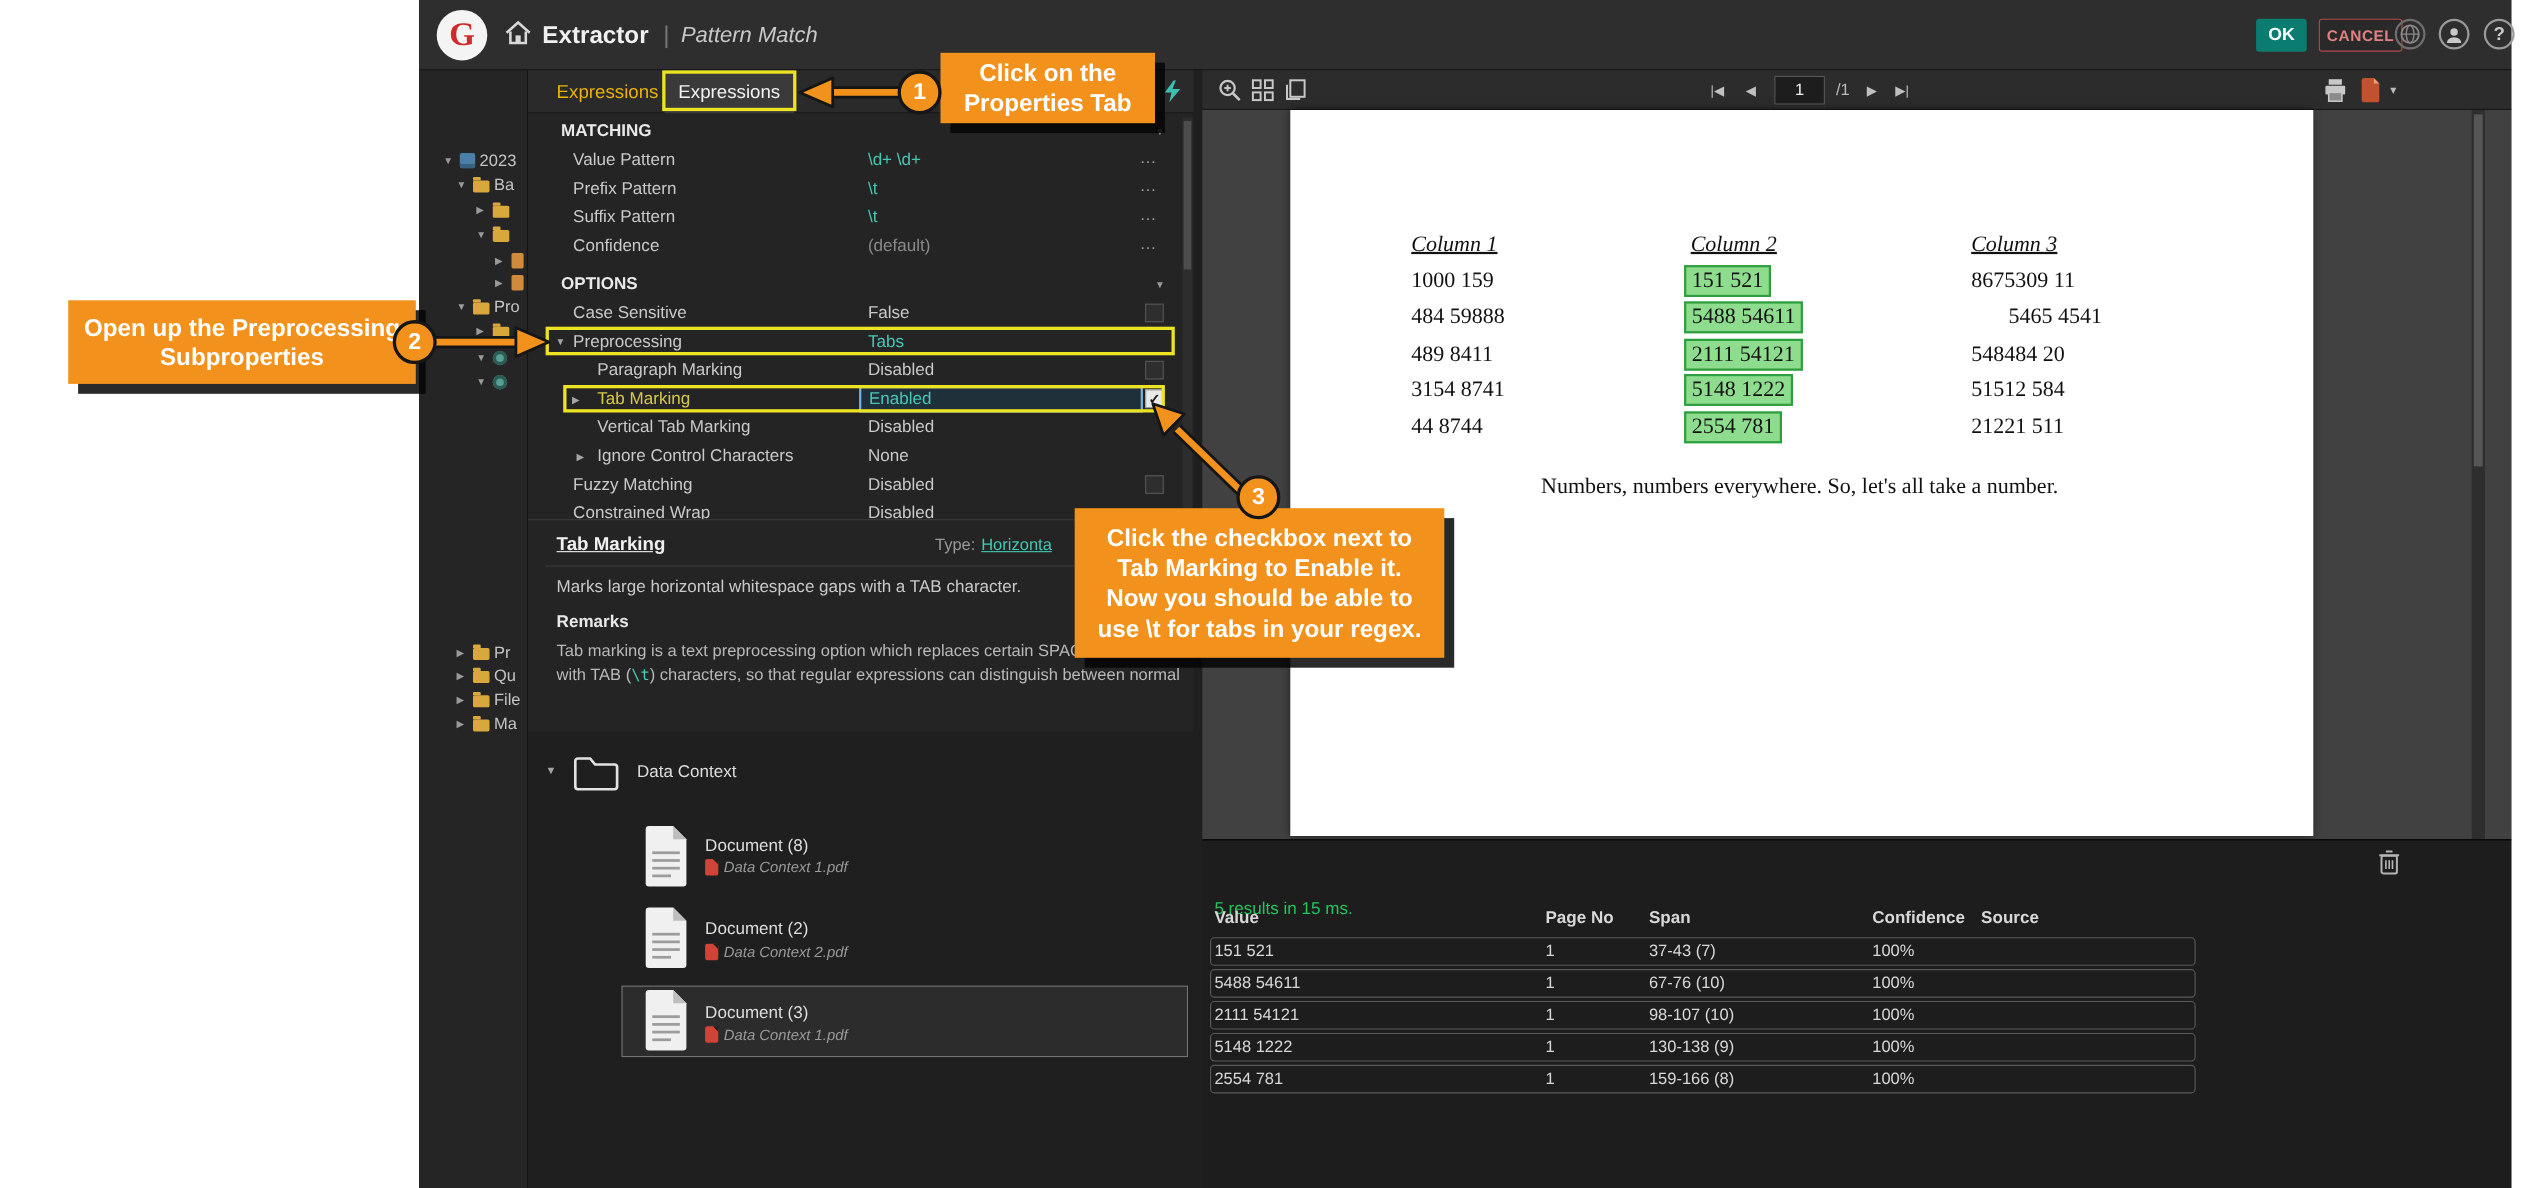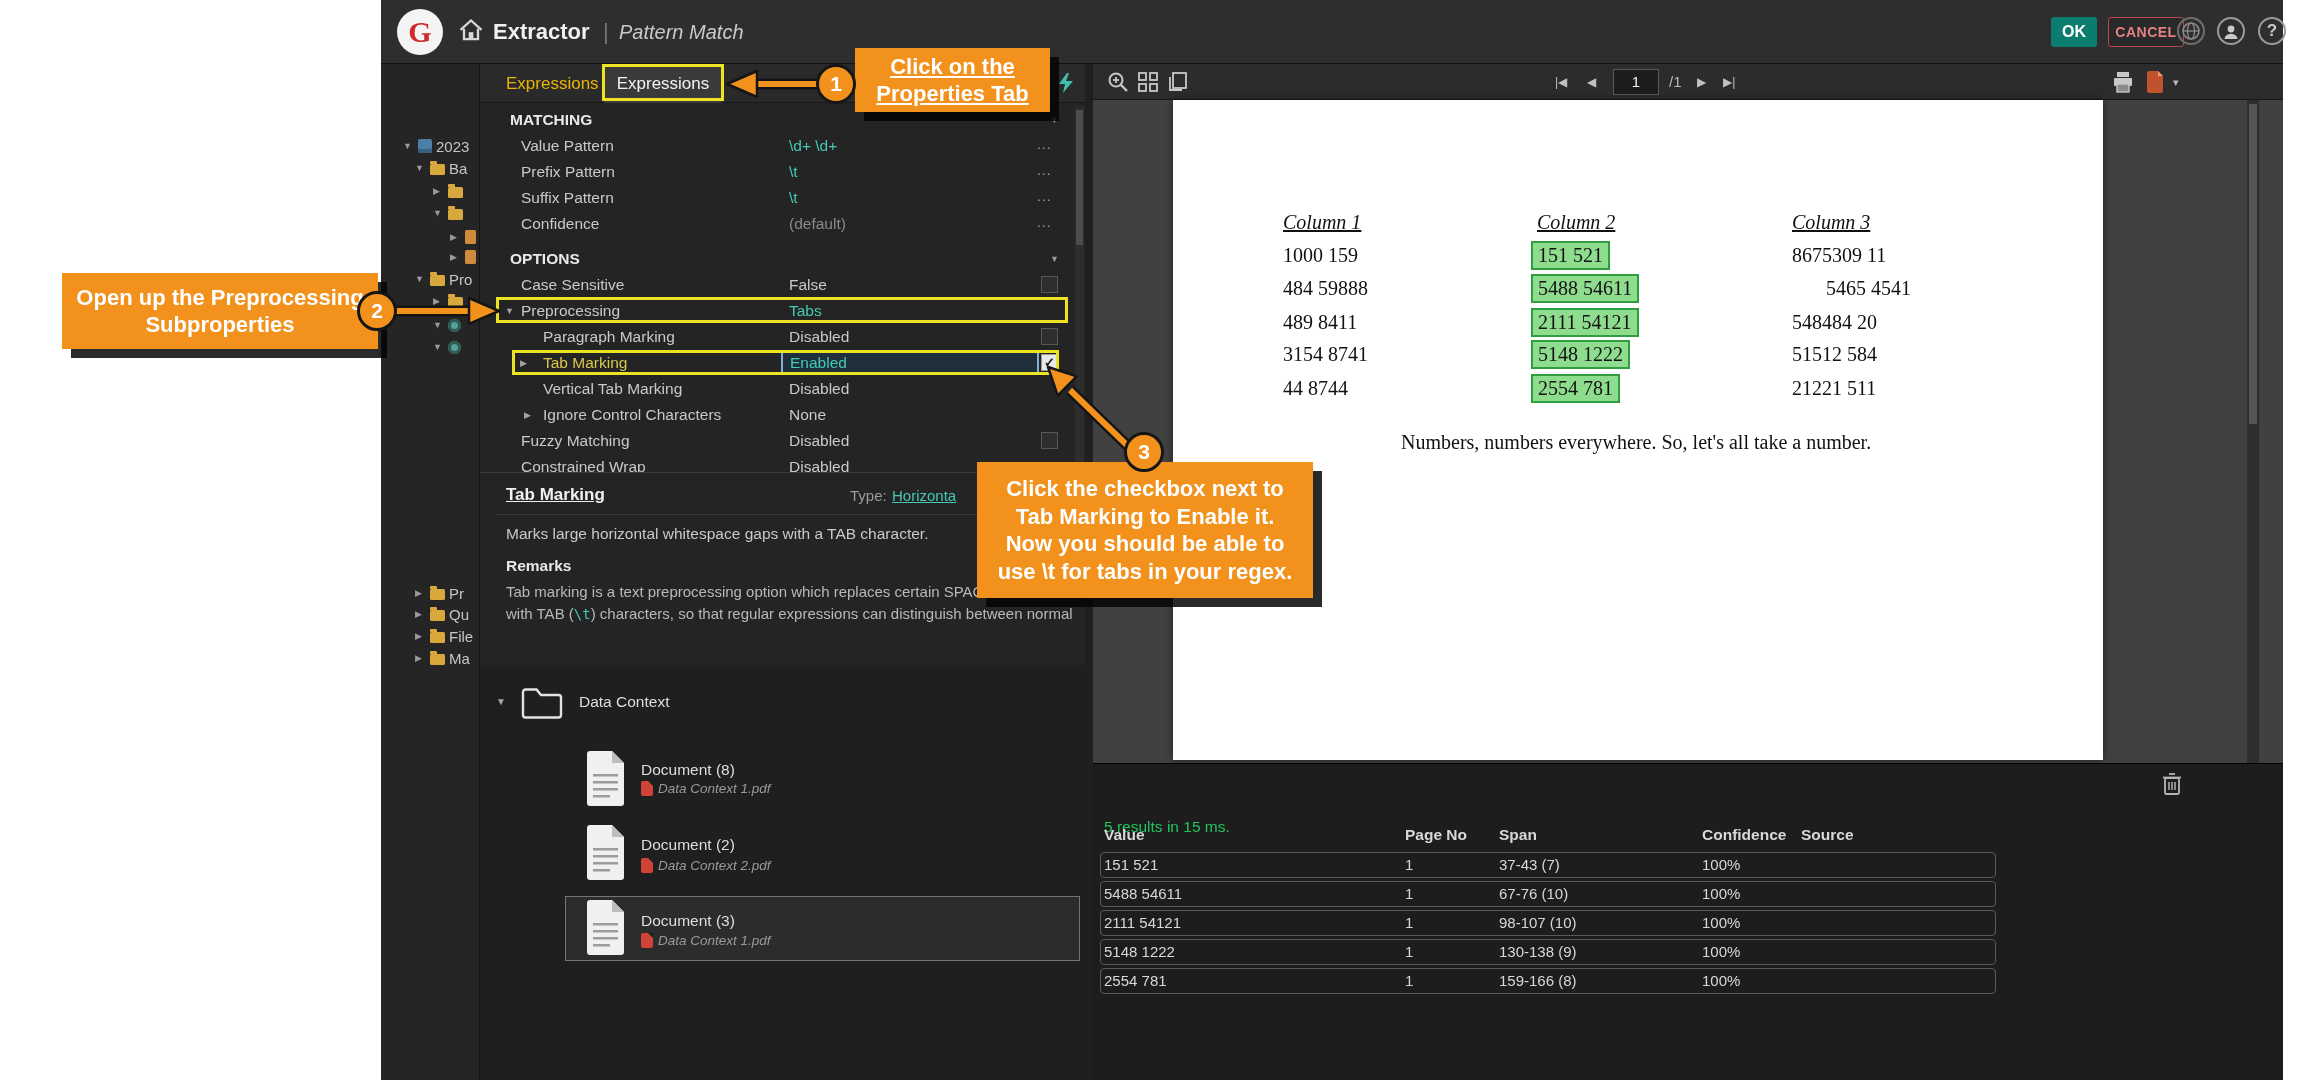--- a/index.html
+++ b/index.html
@@ -103,21 +103,21 @@
 
   .results { position:relative; height:317px; background:#1d1d1d; border-top:1px solid #000; }
   .status { position:absolute; left:11px; top:14px; font-size:15.5px; color:#22c55e;margin-top:40px; }
   .rhead { position:absolute; top:62px; font-size:15.5px; font-weight:bold; color:#d8d8d8; }
   .rbox { position:absolute; left:7px; width:896px; height:26px; border:1px solid #5a5a5a; border-radius:4px; cursor:pointer; }
   .rcell { position:absolute; height:26px; line-height:26px; font-size:15px; color:#d8d8d8; }
   .trash-ic { position:absolute; left:1068px; top:8px; cursor:pointer; }
 
   
   .callout { position:absolute; background:#f2921d; color:#fff; font-weight:bold; text-align:center; display:flex; align-items:center; justify-content:center; padding:10px 14px; z-index:50; box-shadow:9px 9px 0 rgba(5,5,5,.85); line-height:1.25; }
-  .c1 { left:855px; top:48px; width:195px; height:64px; font-size:22px;text-decoration:underline; }
+  .c1 { left:855px; top:48px; width:195px; height:64px; font-size:22px; }
   .c2 { left:62px; top:273px; width:316px; height:76px; font-size:22px; }
   .c3 { left:977px; top:462px; width:336px; height:136px; font-size:22px; }
   .badge { position:absolute; width:40px; height:40px; border-radius:50%; background:#f2921d; border:3px solid #161616; color:#fff; font-weight:bold; font-size:21px; display:flex; align-items:center; justify-content:center; z-index:55; }
   .arrow-svg { position:absolute; z-index:49; }
 </style>
 </head>
 <body>
 
 <div class="app">
 

